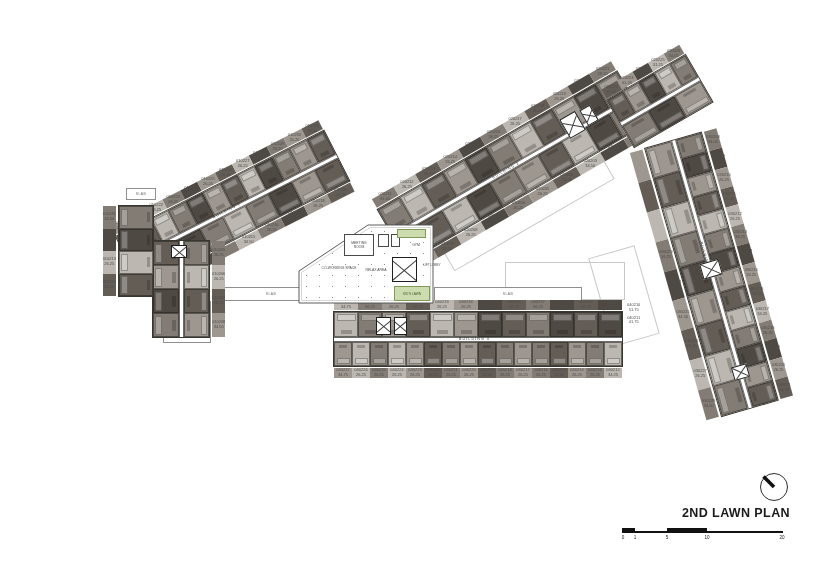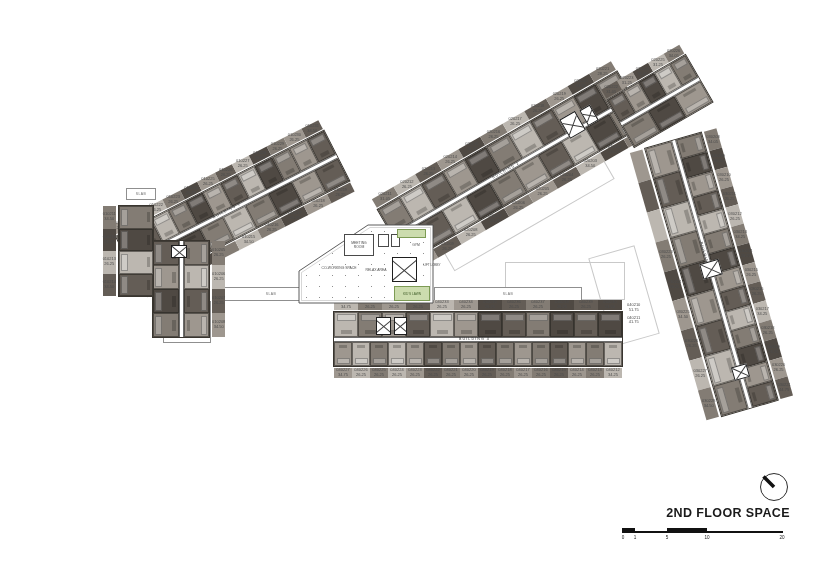--- a/index.html
+++ b/index.html
@@ -996,21 +996,21 @@
   <div class="lawn" style="left:397px;top:229px;width:27px;height:7px;"></div>
   <div class="lawn" style="left:394px;top:286px;width:34px;height:13px;">
     <span class="room-label">KID'S LAWN</span>
   </div>
 
   <svg class="north" width="44" height="44" viewBox="0 0 44 44">
     <circle cx="22" cy="21" r="13.5" fill="none" stroke="#2d2d2d" stroke-width="1"></circle>
     <line x1="11.5" y1="10.5" x2="22" y2="21" stroke="#111" stroke-width="3.6"></line>
   </svg>
 
-  <div class="plan-title">2ND FLOOR SPACE</div>
+  <div class="plan-title">2ND LAWN PLAN</div>
 
   <div class="scalebar">
     <div class="sbar">
       <span class="sb-b" style="width:13px;"></span>
         <span class="sb-l" style="width:32px;"></span>
         <span class="sb-b" style="width:40px;"></span>
         <span class="sb-l" style="width:76px;"></span>
     </div>
     <span class="tick" style="left:1px;">0</span>
     <span class="tick" style="left:13px;">1</span>

